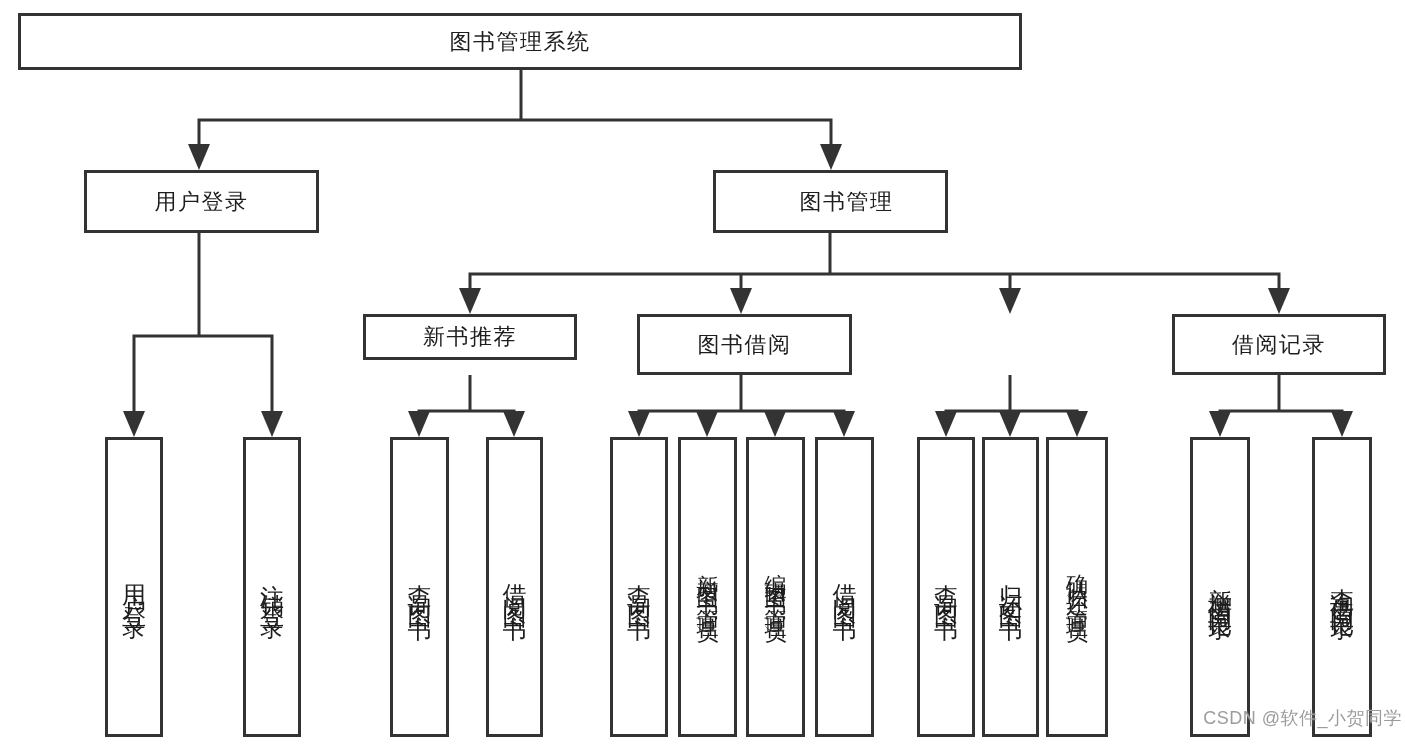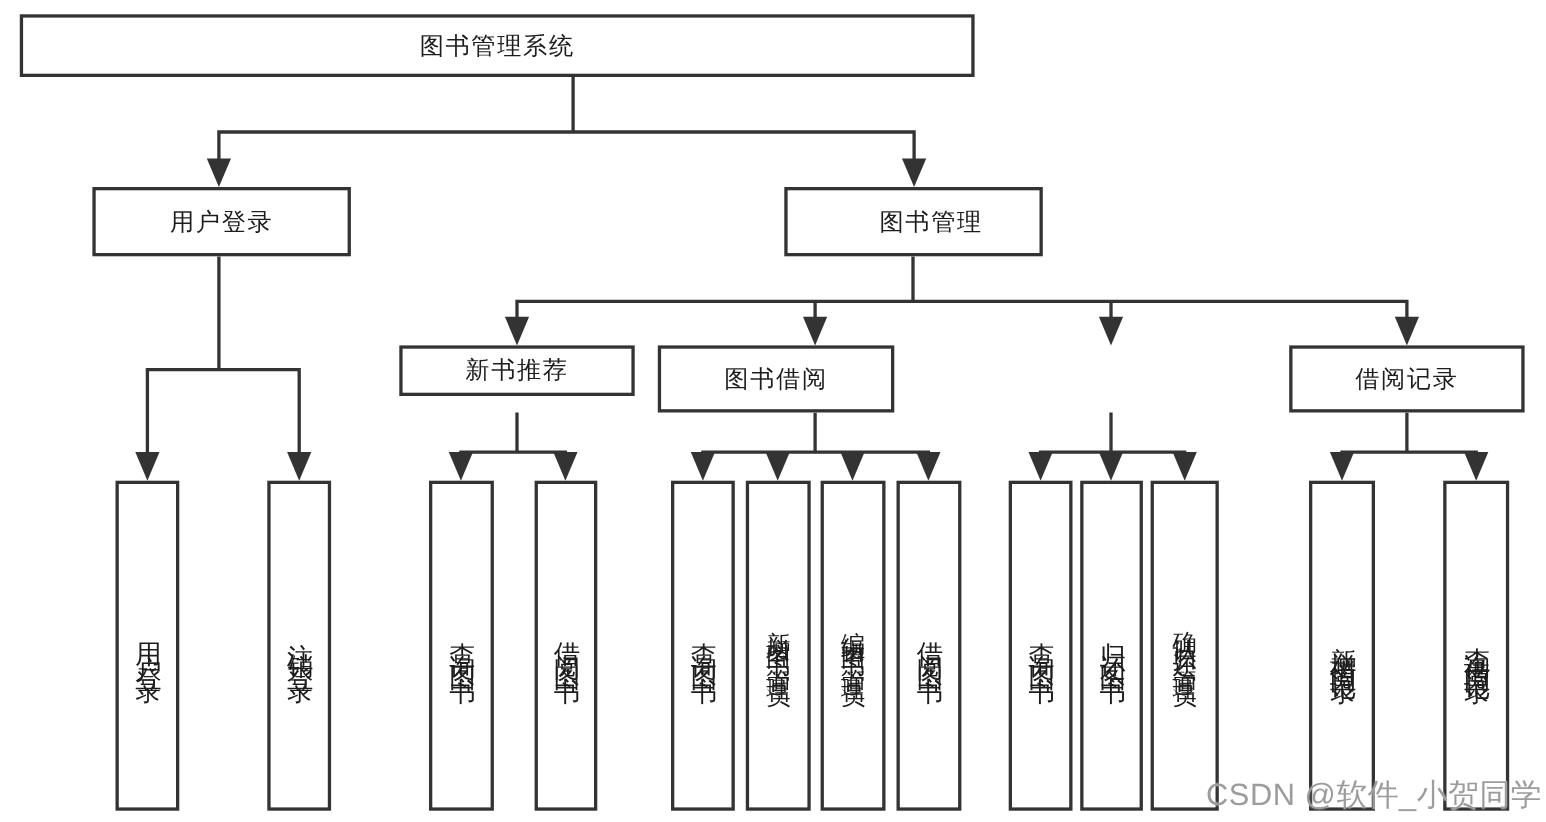--- a/index.html
+++ b/index.html
@@ -23,22 +23,22 @@
   }
   .h{font-size:22px;letter-spacing:1.5px;white-space:nowrap;}
   .leaf{
     top:437px;height:300px;
     writing-mode:vertical-rl;text-orientation:mixed;
     font-size:24px;letter-spacing:11px;line-height:1;
   }
   .leaf.mid{letter-spacing:6px;}
   .leaf.tight{font-size:22px;letter-spacing:7px;}
   .watermark{
-    position:absolute;right:3px;bottom:5px;
-    font-size:28px;color:var(--wm);letter-spacing:0.5px;
+    position:absolute;right:3px;bottom:17px;
+    font-size:18px;color:var(--wm);letter-spacing:0.5px;
     white-space:nowrap;text-shadow:0 0 2px rgba(255,255,255,0.7);
   }
 </style>
 </head>
 <body>
 
 <div class="stage">
 
   <svg class="wires" viewBox="0 0 1405 747" xmlns="http://www.w3.org/2000/svg">
     <g stroke="#333333" stroke-width="3" fill="none">
@@ -84,27 +84,27 @@
       <polygon points="764,411 786,411 775,437"></polygon>
       <polygon points="833,411 855,411 844,437"></polygon>
       <polygon points="935,411 957,411 946,437"></polygon>
       <polygon points="999,411 1021,411 1010,437"></polygon>
       <polygon points="1066,411 1088,411 1077,437"></polygon>
       <polygon points="1209,411 1231,411 1220,437"></polygon>
       <polygon points="1331,411 1353,411 1342,437"></polygon>
     </g>
   </svg>
 
-  <div class="node h" style="left:18px;top:13px;width:868px;height:57px;">图书管理系统</div>
+  <div class="node h" style="left:18px;top:13px;width:1004px;height:57px;">图书管理系统</div>
 
   <div class="node h" style="left:84px;top:170px;width:235px;height:63px;">用户登录</div>
   <div class="node h" style="left:713px;top:170px;width:235px;height:63px;padding-left:32px;">图书管理</div>
 
   <div class="node h" style="left:363px;top:314px;width:214px;height:46px;">新书推荐</div>
-  <div class="node h" style="left:598px;top:314px;width:215px;height:61px;">图书借阅</div>
+  <div class="node h" style="left:637px;top:314px;width:215px;height:61px;">图书借阅</div>
   <div class="node h" style="left:1172px;top:314px;width:214px;height:61px;">借阅记录</div>
 
   <div class="node leaf" style="left:105px;width:58px;">用户登录</div>
   <div class="node leaf" style="left:243px;width:58px;">注销登录</div>
   <div class="node leaf" style="left:390px;width:59px;">查询图书</div>
   <div class="node leaf" style="left:486px;width:57px;">借阅图书</div>
   <div class="node leaf" style="left:610px;width:58px;">查询图书</div>
   <div class="node leaf tight" style="left:678px;width:59px;">新增图书（管理员）</div>
   <div class="node leaf tight" style="left:746px;width:59px;">编辑图书（管理员）</div>
   <div class="node leaf" style="left:815px;width:59px;">借阅图书</div>

